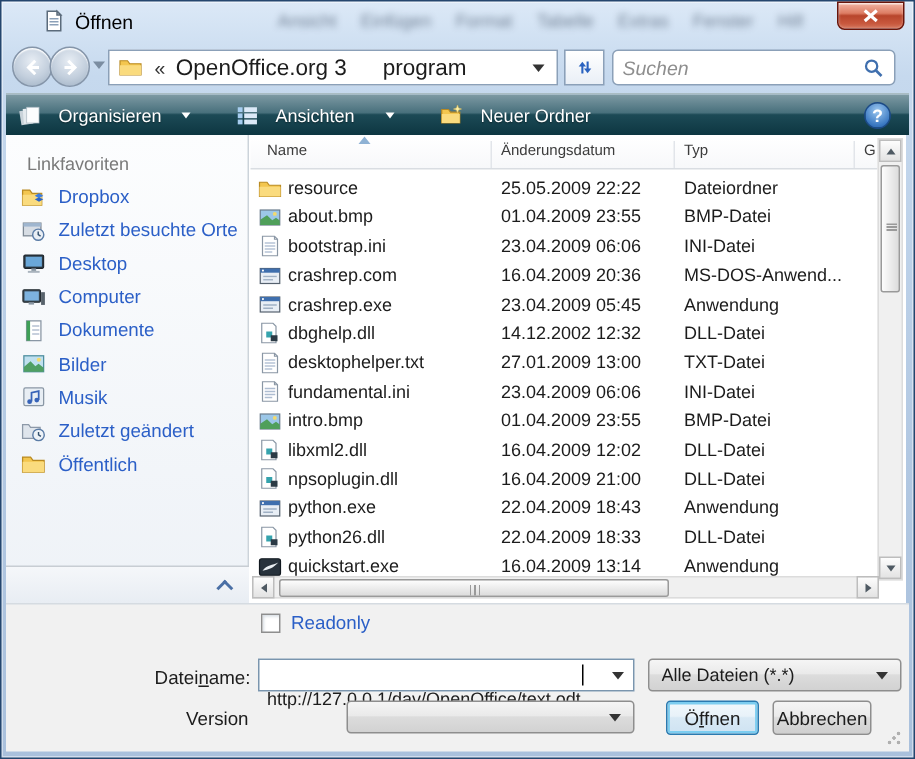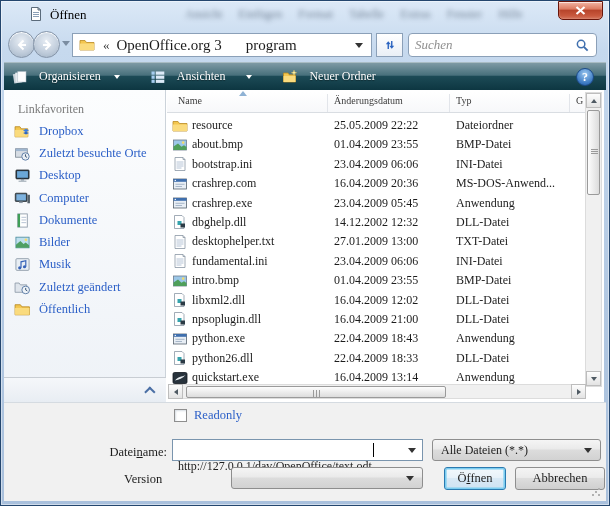--- a/index.html
+++ b/index.html
@@ -1,19 +1,19 @@
 <!DOCTYPE html>
 <html><head>
 <meta charset="utf-8">
 <style>
   html,body{margin:0;padding:0;background:#e8e8e8;}
   *{box-sizing:border-box;}
   .window{
     position:relative;width:610px;height:506px;
-    font-family:Liberation Serif, serif;font-size:12px;color:#1c1c1c;
+    font-family:Liberation Sans, sans-serif;font-size:12px;color:#1c1c1c;
     background:linear-gradient(180deg,#dce9f7 0%,#c6d9ee 10%,#b2c8e2 60%,#a9c0dc 100%);
     box-shadow:inset 0 0 0 1px #24466e, inset 0 0 0 2px rgba(255,255,255,.45);
     overflow:hidden;
   }
   
   .titlebar{position:absolute;left:0;top:0;right:0;height:28px;}
   .bg-menu{position:absolute;left:185px;top:7px;width:350px;height:16px;display:flex;gap:16px;
     filter:blur(2.5px);opacity:.55;color:#223248;font-size:12px;white-space:nowrap;overflow:hidden;}
   .title-icon{position:absolute;left:28px;top:6px;width:16px;height:16px;}
   .title-text{position:absolute;left:50px;top:7px;font-size:13px;color:#000;}
@@ -612,19 +612,19 @@
     <div class="combo" style="left:227px;top:64px;width:192px;">
       <span></span>
       <span class="combo-arrow-zone">
           <span class="bc-drop" style="margin:0;"></span>
         </span>
     </div>
 
     <div class="btn btn-default" style="left:440px;top:64px;width:62px;">
         <span><span>Ö</span><span class="mn">f</span><span>fnen</span></span>
       </div>
-    <div class="btn" style="left:511px;top:64px;width:90px;">
+    <div class="btn" style="left:511px;top:64px;width:66px;">
         <span>Abbrechen</span>
       </div>
 
     <div class="grip"></div>
   </div>
 </div>
 
 </body></html>

